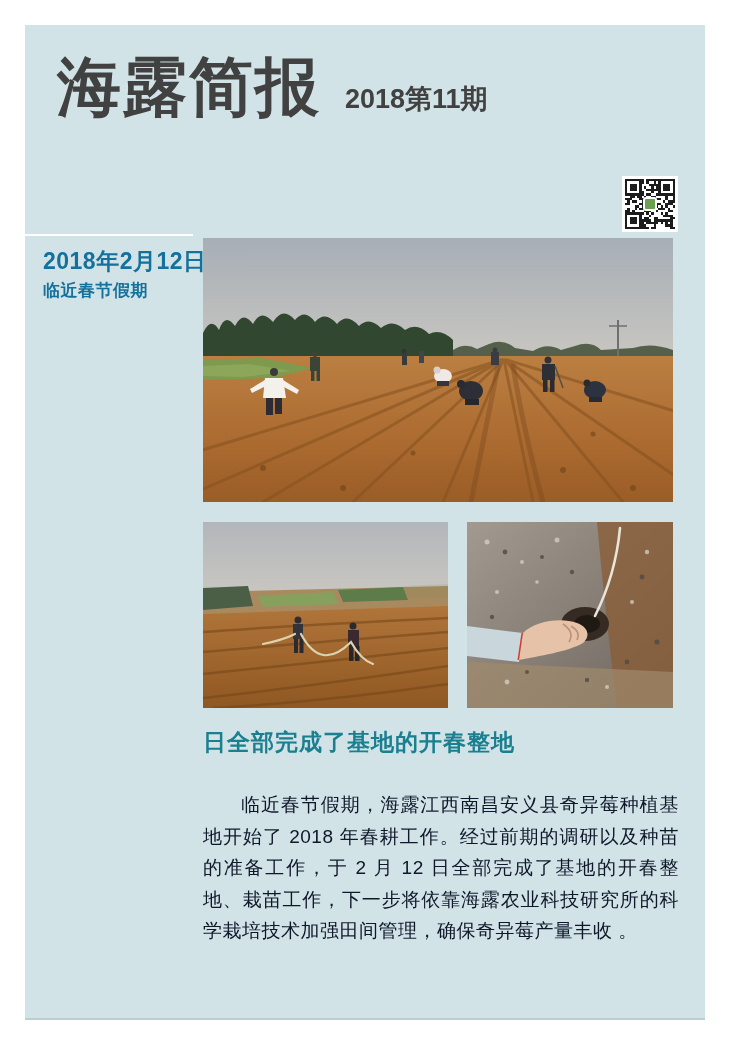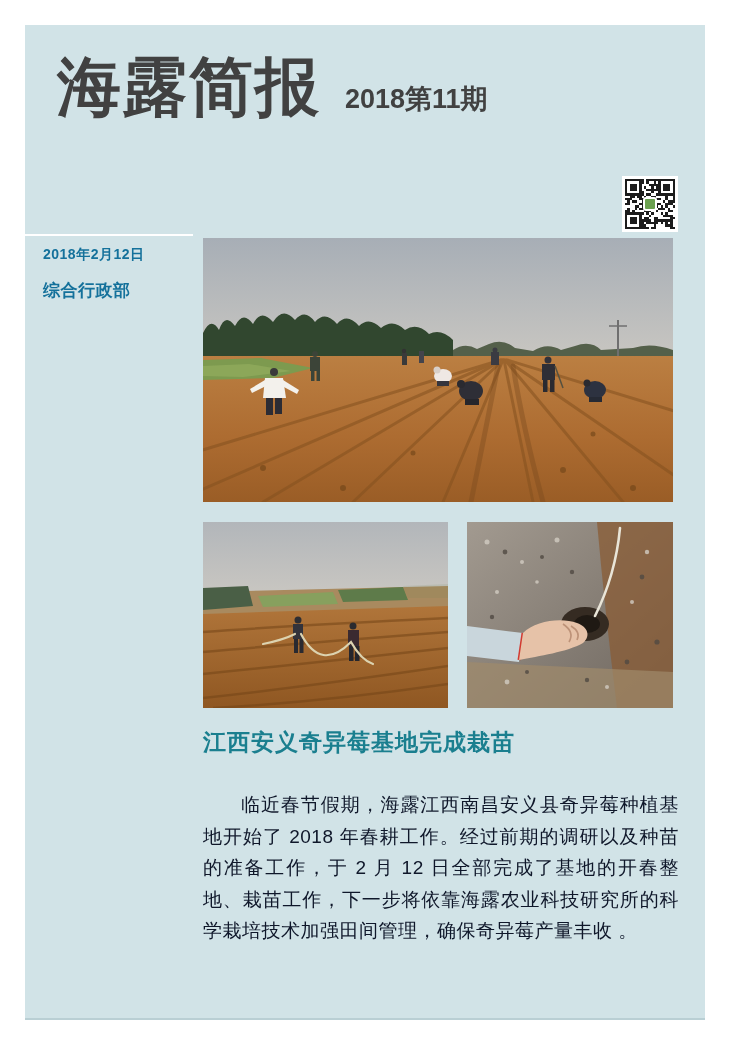--- a/index.html
+++ b/index.html
@@ -11,21 +11,21 @@
   .masthead .issue{font-size:27px;font-weight:bold;color:#414141;margin-left:24px;margin-bottom:6px;line-height:1;}
   
   .qr{position:absolute;left:597px;top:151px;width:56px;height:56px;background:#ffffff;padding:3px;box-sizing:border-box;}
   .qr-grid{width:100%;height:100%;display:grid;grid-template-columns:repeat(21,1fr);grid-template-rows:repeat(21,1fr);}
   .qm{background:transparent;}
   .qm.on{background:#1c1c1c;}
   .qr-logo{position:absolute;left:50%;top:50%;width:14px;height:14px;transform:translate(-50%,-50%);
            background:#6aa04f;border:2px solid #ffffff;border-radius:3px;box-sizing:border-box;}
   
   .meta-rule{position:absolute;left:0;top:209px;width:168px;height:2px;background:#ffffff;}
-  .meta-date{position:absolute;left:18px;top:221px;font-size:14px;font-weight:bold;letter-spacing:.5px;}
+  .meta-date{position:absolute;left:18px;top:221px;font-size:23px;font-weight:bold;letter-spacing:.5px;}
   .meta-dept{position:absolute;left:18px;top:254px;font-size:17px;font-weight:bold;letter-spacing:.5px;}
   
   .photo{position:absolute;overflow:hidden;background:#9aa0a3;}
   .photo svg{display:block;}
   .photo-main{left:178px;top:213px;width:470px;height:264px;}
   .photo-left{left:178px;top:497px;width:245px;height:186px;}
   .photo-right{left:442px;top:497px;width:206px;height:186px;}
   
   .article-heading{position:absolute;left:178px;top:702px;font-size:23px;font-weight:bold;letter-spacing:1px;}
   .article-body{position:absolute;left:178px;top:745px;width:476px;font-size:19px;line-height:31.5px;
@@ -483,21 +483,21 @@
         <div class="qm"></div>
         <div class="qm"></div>
         <div class="qm on"></div>
         <div class="qm on"></div>
       </div>
     <div class="qr-logo"></div>
   </div>
 
   <div class="meta-rule"></div>
   <div class="meta-date" style="color: rgb(20, 113, 155);">2018年2月12日</div>
-  <div class="meta-dept" style="color: rgb(20, 113, 155);">综合行政部</div>
+  <div class="meta-dept" style="color: rgb(20, 113, 155);">临近春节假期</div>
 
   <div class="photo photo-main" aria-label="田间栽苗全景：员工在翻耕的红土地里分行栽苗">
     <svg width="470" height="264" viewBox="0 0 470 264">
       <defs>
         <linearGradient id="sky1" x1="0" y1="0" x2="0" y2="1">
           <stop offset="0" stop-color="#a7aeb6"></stop>
             <stop offset="1" stop-color="#c8c6c1"></stop>
         </linearGradient>
         <linearGradient id="dirt1" x1="0" y1="0" x2="0" y2="1">
           <stop offset="0" stop-color="#bb7f42"></stop>
@@ -687,17 +687,17 @@
 
       <path d="M0,104 L56,111 L52,140 L0,134 Z" fill="#c9d6dc"></path>
 
       <line x1="56" y1="111" x2="52" y2="138" stroke="#d23a30" stroke-width="3"></line>
 
       <path d="M56,111 C68,99 94,95 110,101 C121,105 124,114 116,121 C100,130 72,134 52,138 Z" fill="#e6c2a8"></path>
       <path d="M104,104 Q114,110 110,118 M96,102 Q108,110 102,120" stroke="#bd9278" stroke-width="1.6" fill="none"></path>
     </svg>
   </div>
 
-  <div class="article-heading" style="color: rgb(26, 127, 143);">江西安义奇异莓基地完成栽苗</div>
+  <div class="article-heading" style="color: rgb(26, 127, 143);">日全部完成了基地的开春整地</div>
 
   <p class="article-body" style="color: #0f172a;">临近春节假期，海露江西南昌安义县奇异莓种植基地开始了 2018 年春耕工作。经过前期的调研以及种苗的准备工作，于 2 月 12 日全部完成了基地的开春整地、栽苗工作，下一步将依靠海露农业科技研究所的科学栽培技术加强田间管理，确保奇异莓产量丰收 。</p>
 
 </div>
 
 </body></html>

